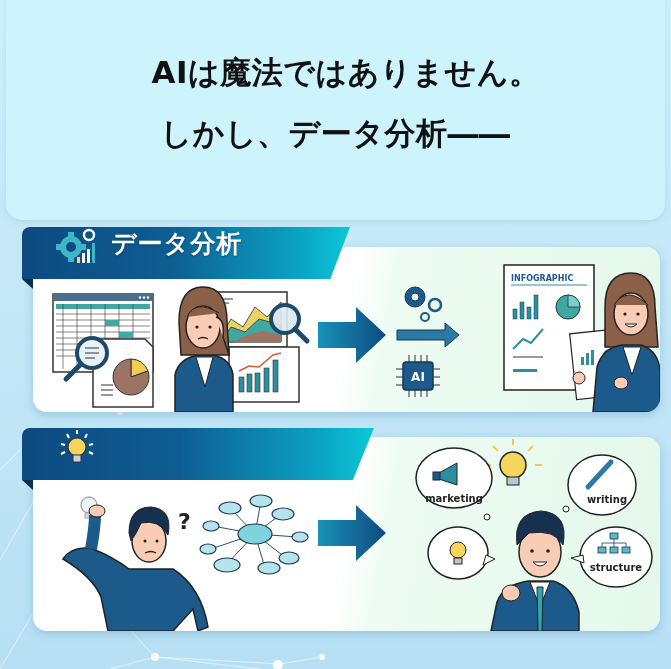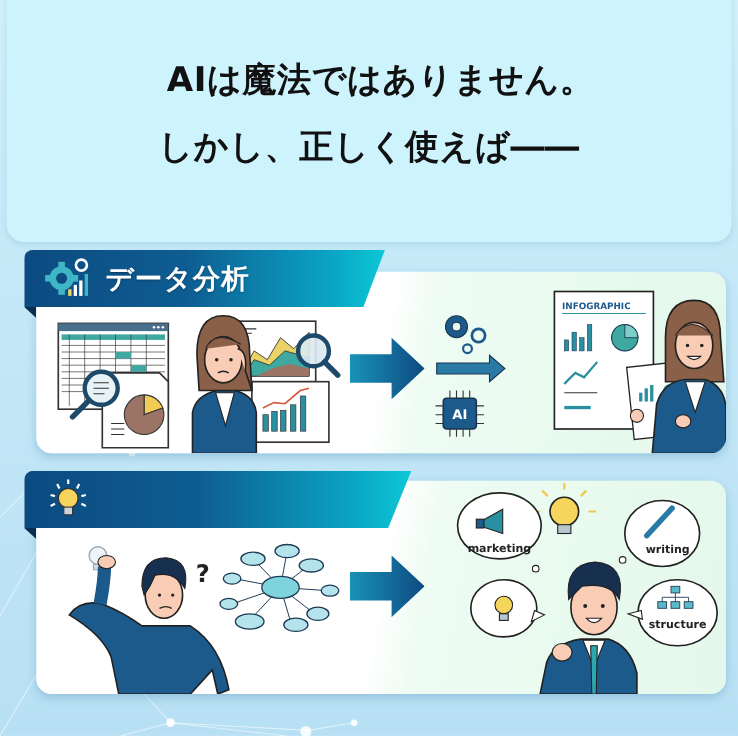--- a/index.html
+++ b/index.html
@@ -34,22 +34,23 @@
   }
   .card.c1 { top: 247px; height: 165px; }
   .card.c2 { top: 437px; height: 194px; }
 
   .banner {
     position: absolute; left: 22px; height: 52px;
     width: 328px;
     background: linear-gradient(90deg, #0c4a80 0%, #0e5d92 45%, #0aa4c4 85%, #0cc8d6 100%);
     clip-path: polygon(0 0, 100% 0, 94% 100%, 0 100%);
     border-radius: 8px 0 0 0;
-    display: flex; align-items: center;
+    display: flex; 
     z-index: 3;
+    padding-left: 15px;
   }
   .banner.b1 { top: 227px; }
   .banner.b2 { top: 428px; width: 352px; }
   .banner-fold {
     position: absolute; left: 22px; width: 11px; height: 10px;
     background: #0a2d50; clip-path: polygon(0 0, 100% 0, 100% 100%);
     z-index: 2;
   }
   .banner-fold.f1 { top: 279px; }
   .banner-fold.f2 { top: 480px; }
@@ -78,21 +79,21 @@
     <line x1="280" y1="664" x2="322" y2="657"></line>
   </g>
   <circle cx="155" cy="657" r="4" fill="#fff" opacity="0.9"></circle>
   <circle cx="278" cy="665" r="5" fill="#fff" opacity="0.9"></circle>
   <circle cx="322" cy="657" r="3" fill="#fff" opacity="0.9"></circle>
   <circle cx="120" cy="412" r="3" fill="#fff" opacity="0.8"></circle>
 </svg>
 
 <div class="headline-panel"></div>
 <div class="headline l1">AIは魔法ではありません。</div>
-<div class="headline l2">しかし、正しく使えば――</div>
+<div class="headline l2">しかし、データ分析――</div>
 
 <div class="card c1">
 
   <svg class="illus" style="left:0;top:0" width="290" height="165">
 
     <g>
       <rect x="20" y="47" width="100" height="78" fill="#fff" stroke="#333" stroke-width="1.5"></rect>
       <rect x="20" y="47" width="100" height="7" fill="#4a6f8a"></rect>
       <circle cx="107" cy="50.5" r="1.2" fill="#fff"></circle>
         <circle cx="111" cy="50.5" r="1.2" fill="#fff"></circle>

